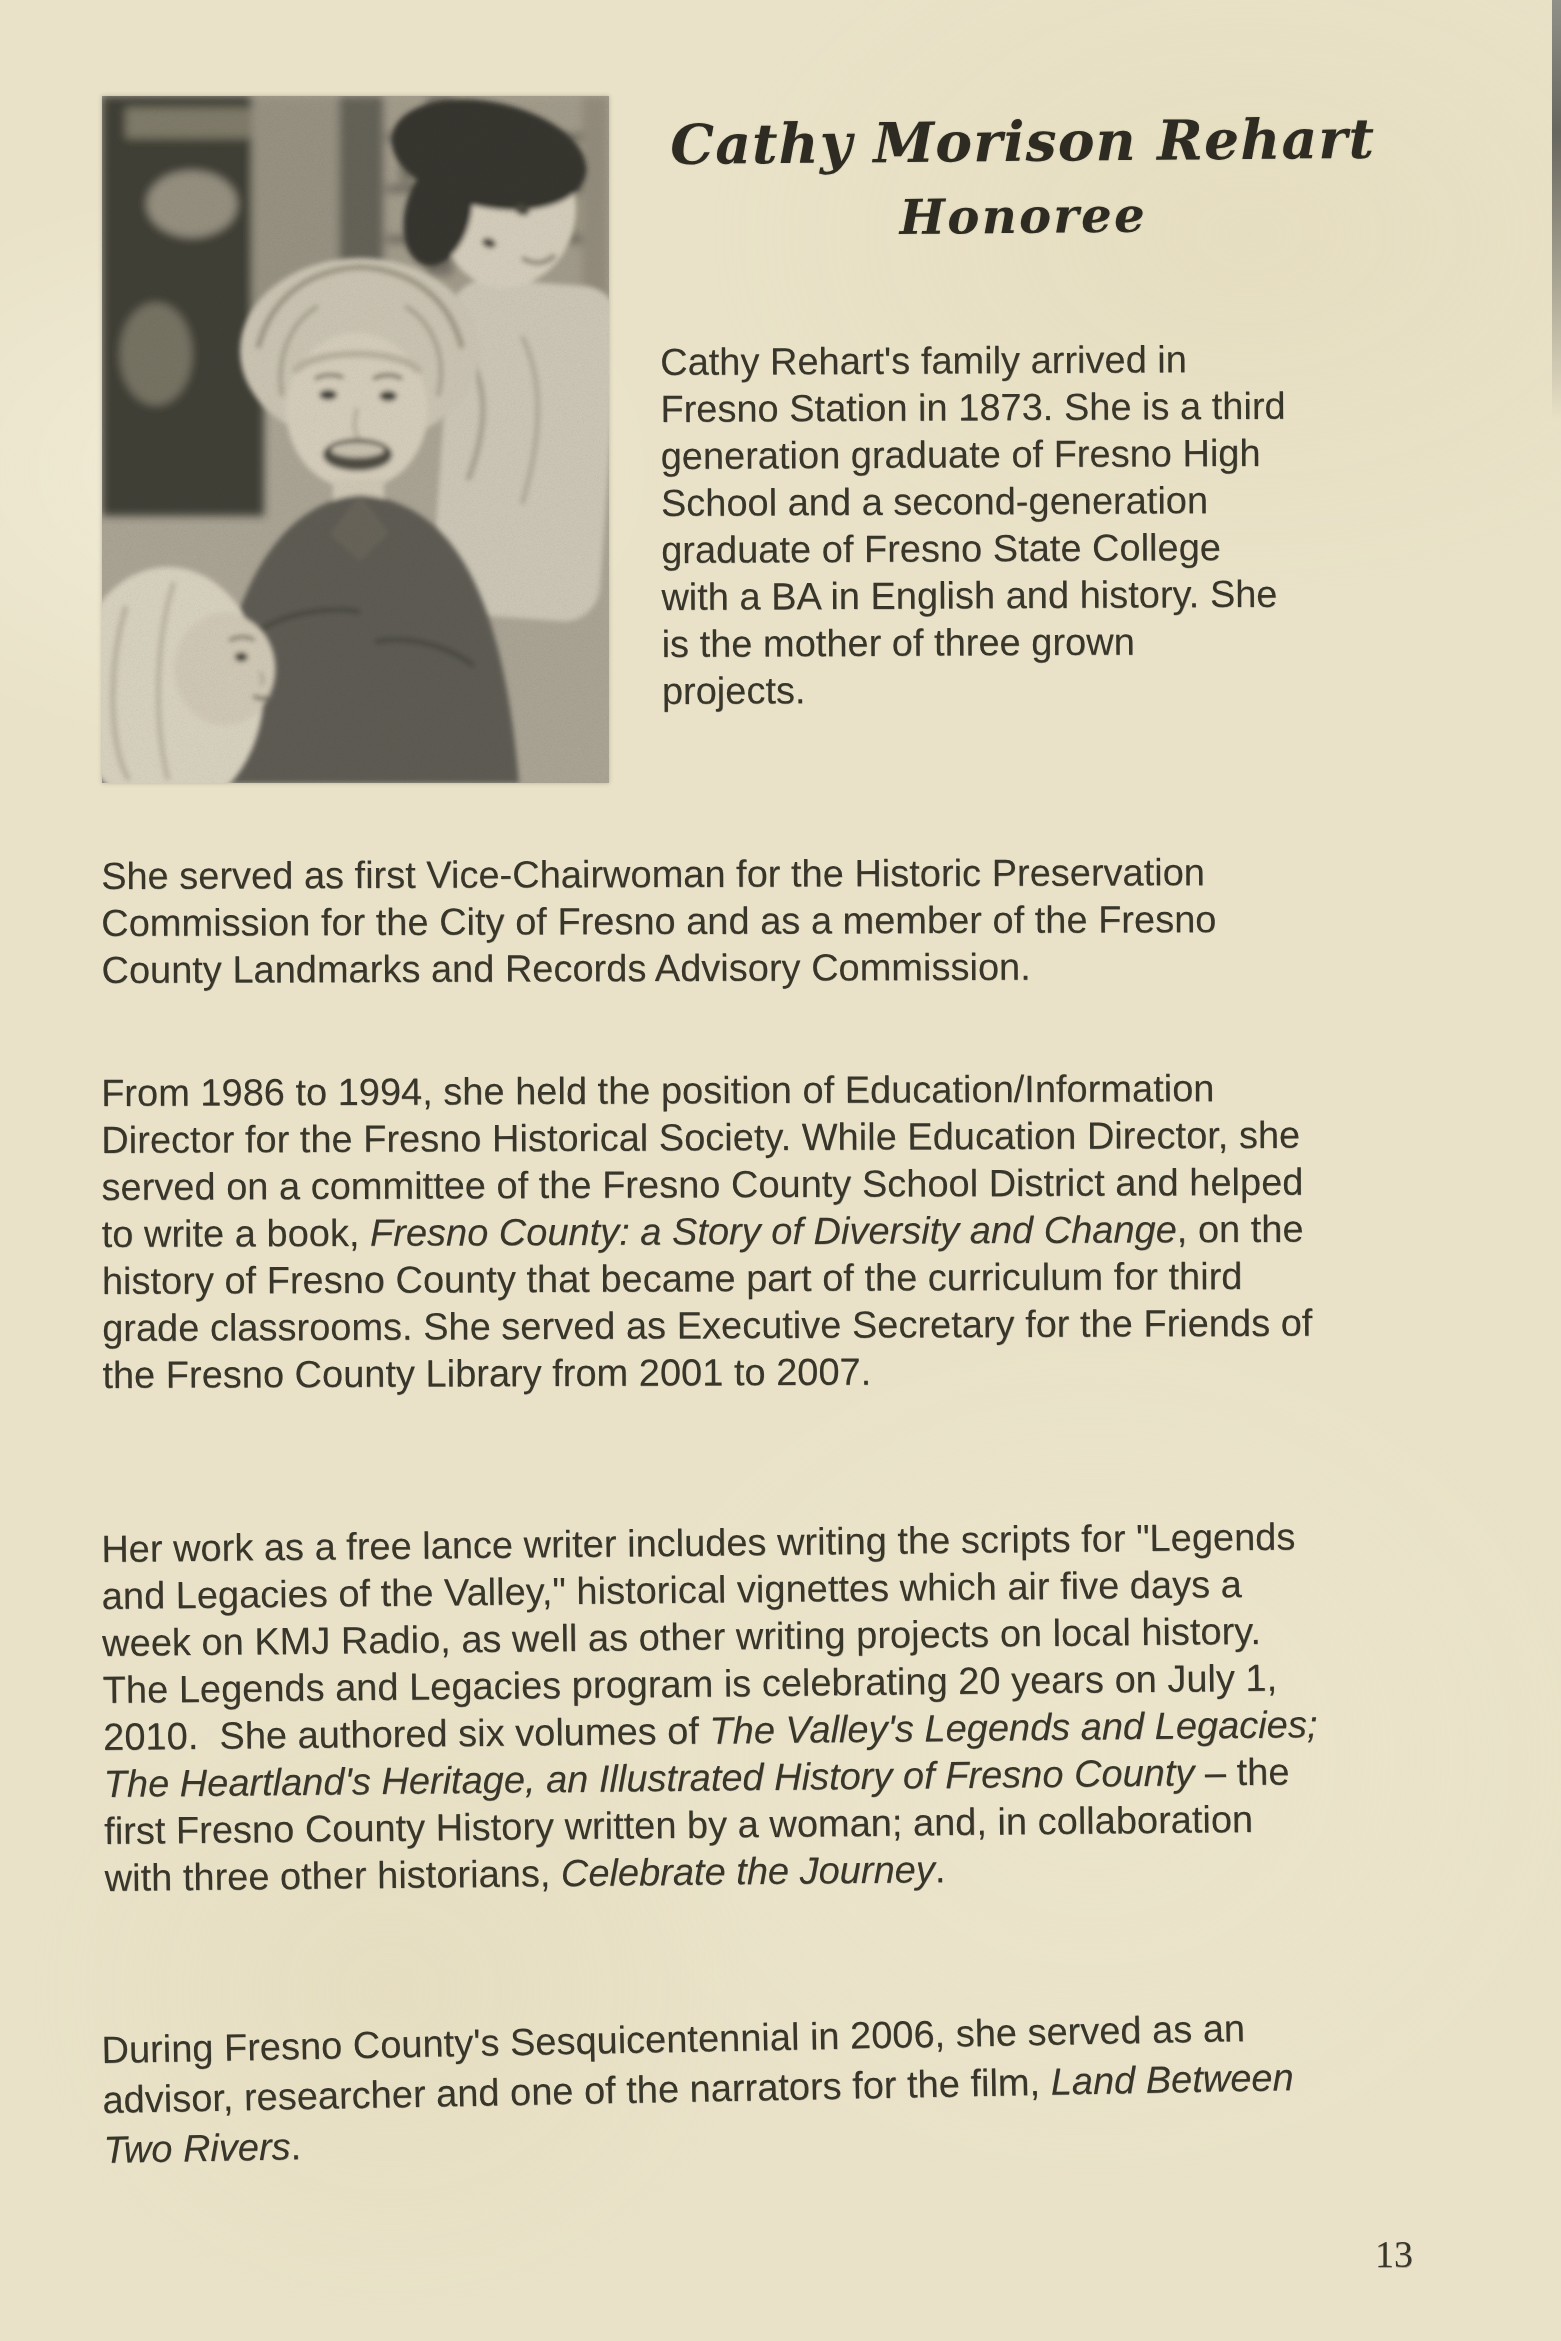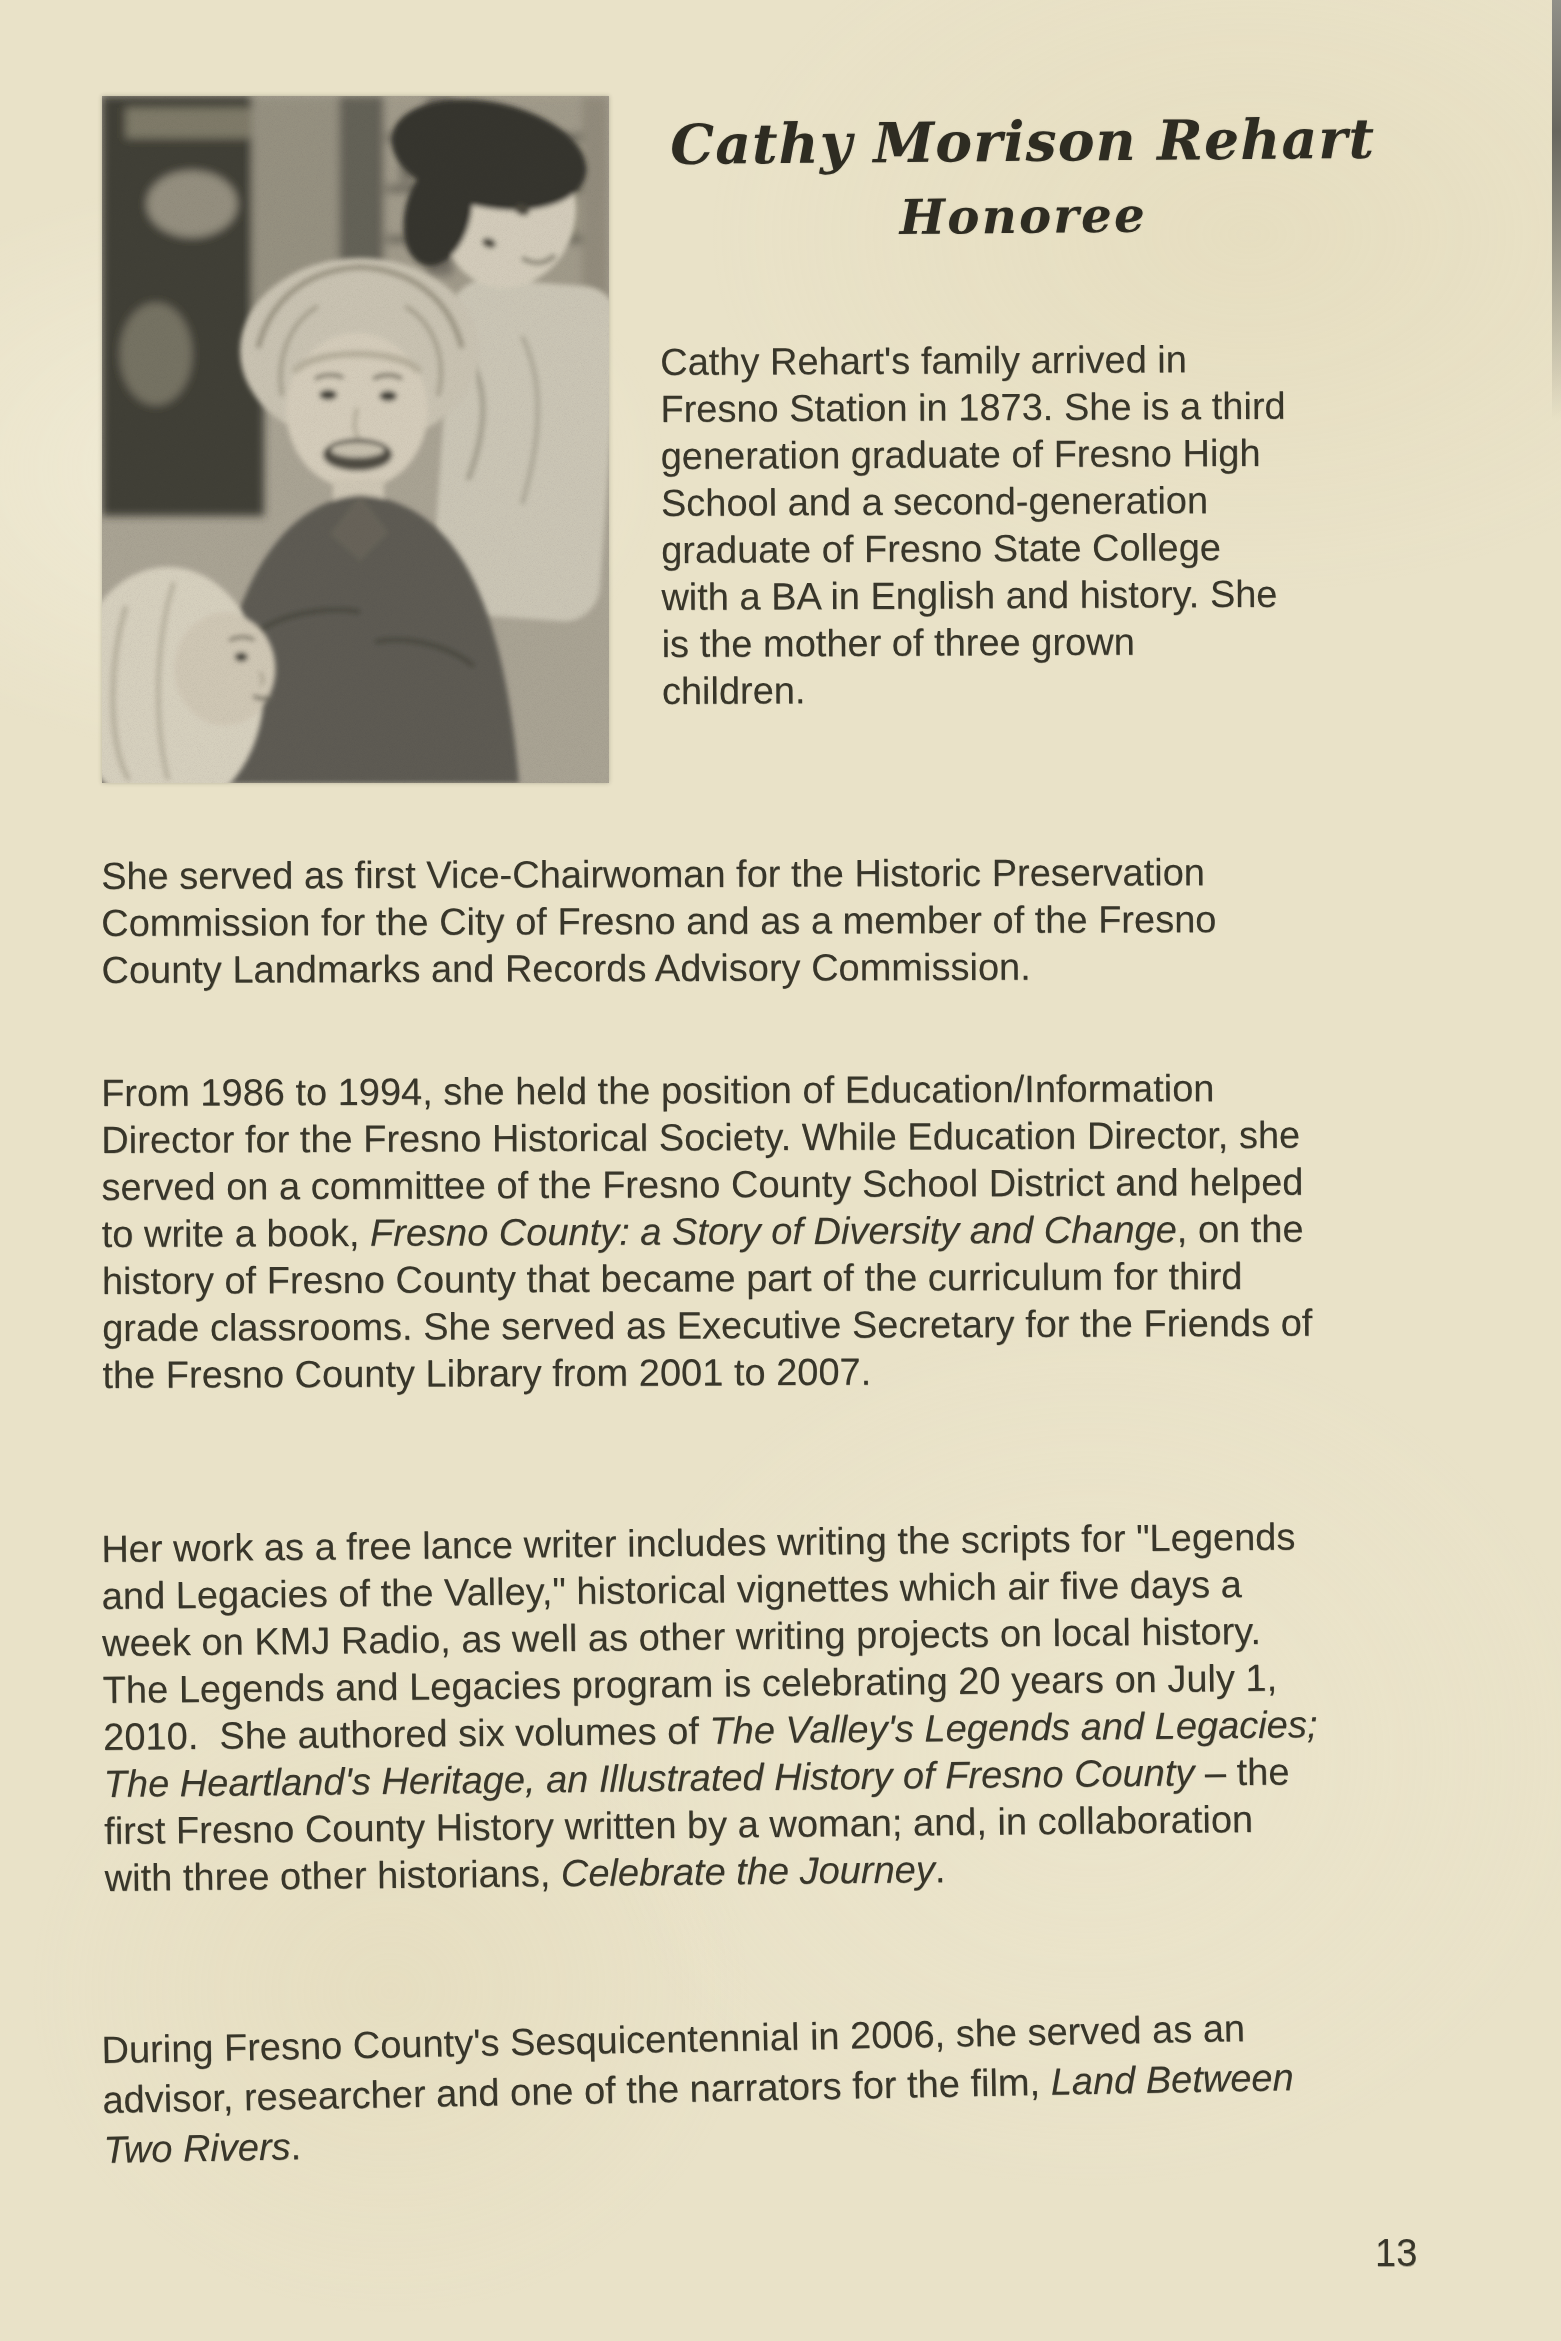--- a/index.html
+++ b/index.html
@@ -42,20 +42,21 @@
   .line{white-space:pre;text-shadow:0.3px 0.5px 0.5px rgba(56,54,42,.35);}
   .line em{font-style:italic;}
   .intro{left:660px;top:339px;width:756px;transform:rotate(-0.3deg);transform-origin:left top;}
   .p2{left:101px;top:853px;width:1379px;transform:rotate(-0.2deg);transform-origin:left top;}
   .p3{left:101px;top:1070px;width:1379px;transform:rotate(-0.25deg);transform-origin:left top;}
   .p4{left:101px;top:1526px;width:1379px;transform:rotate(-0.6deg);transform-origin:left top;}
   .p5{left:101px;top:2025px;width:1379px;line-height:50px;transform:rotate(-1.1deg);transform-origin:left top;}
   .pagenum{
     position:absolute;left:1375px;top:2232px;font-size:38px;color:#38362a;
     text-shadow:0.3px 0.5px 0.5px rgba(56,54,42,.35);
+    font-family:Liberation Serif, serif;
   }
 </style>
 </head>
 <body>
 
 <div class="edge-right"></div>
 
 <figure class="photo">
   <svg viewBox="0 0 845 1145" preserveAspectRatio="none">
     <defs>
@@ -143,21 +144,21 @@
 </header>
 
 <div class="textblock intro">
     <div class="line"><span>Cathy Rehart's family arrived in</span></div>
     <div class="line"><span>Fresno Station in 1873. She is a third</span></div>
     <div class="line"><span>generation graduate of Fresno High</span></div>
     <div class="line"><span>School and a second-generation</span></div>
     <div class="line"><span>graduate of Fresno State College</span></div>
     <div class="line"><span>with a BA in English and history. She</span></div>
     <div class="line"><span>is the mother of three grown</span></div>
-    <div class="line"><span>children.</span></div>
+    <div class="line"><span>projects.</span></div>
   </div>
 
 <div class="textblock p2">
     <div class="line"><span>She served as first Vice-Chairwoman for the Historic Preservation</span></div>
     <div class="line"><span>Commission for the City of Fresno and as a member of the Fresno</span></div>
     <div class="line"><span>County Landmarks and Records Advisory Commission.</span></div>
   </div>
 
 <div class="textblock p3">
     <div class="line"><span>From 1986 to 1994, she held the position of Education/Information</span></div>

